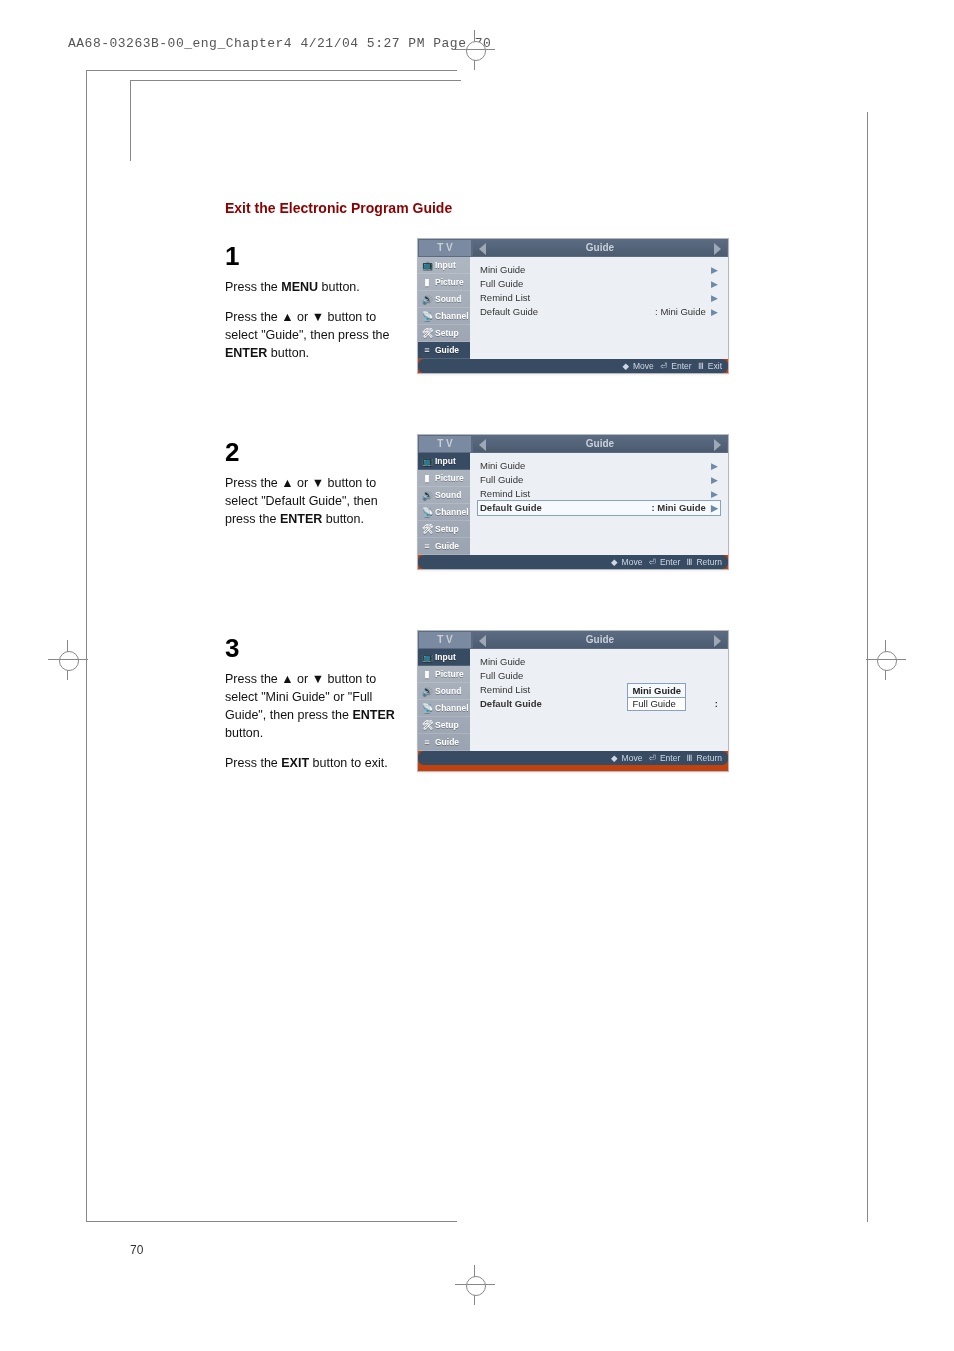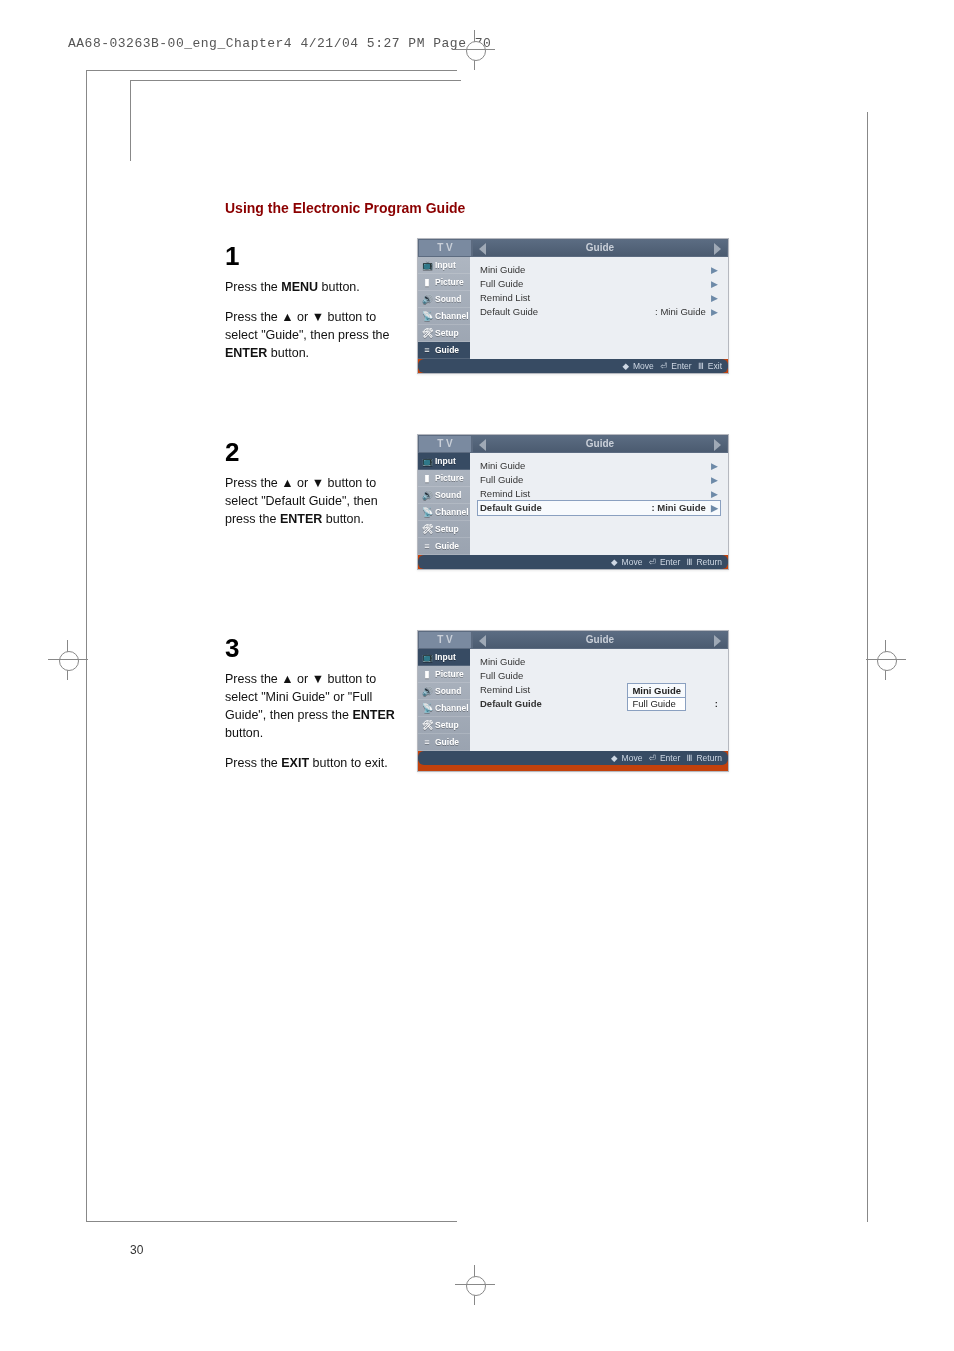--- a/index.html
+++ b/index.html
@@ -244,21 +244,21 @@
     <div class="ring"></div>
   </div>
 <div class="crosshair ch-right">
     <div class="ring"></div>
   </div>
 <div class="crosshair ch-bottom">
     <div class="ring"></div>
   </div>
 
 <div class="content">
-  <div class="section-title">Using the Electronic Program Guide</div>
+  <div class="section-title">Exit the Electronic Program Guide</div>
 
   <div class="step">
     <div class="step-text">
       <div class="step-num">1</div>
       <div id="s1body">
           <div>Press the <b>MENU</b> button.</div>
           <div style="height:12px"></div>
           <div>Press the ▲ or ▼ button to select "Guide", then press the <b>ENTER</b> button.</div>
         </div>
     </div>
@@ -454,13 +454,13 @@
       <div class="footer">
         <span>◆</span><span>Move</span>
         <span>⏎</span><span>Enter</span>
         <span>Ⅲ</span><span>Return</span>
       </div>
     </div>
   </div>
 
 </div>
 
-<div class="page-num">30</div>
+<div class="page-num">70</div>
 
 </body></html>

